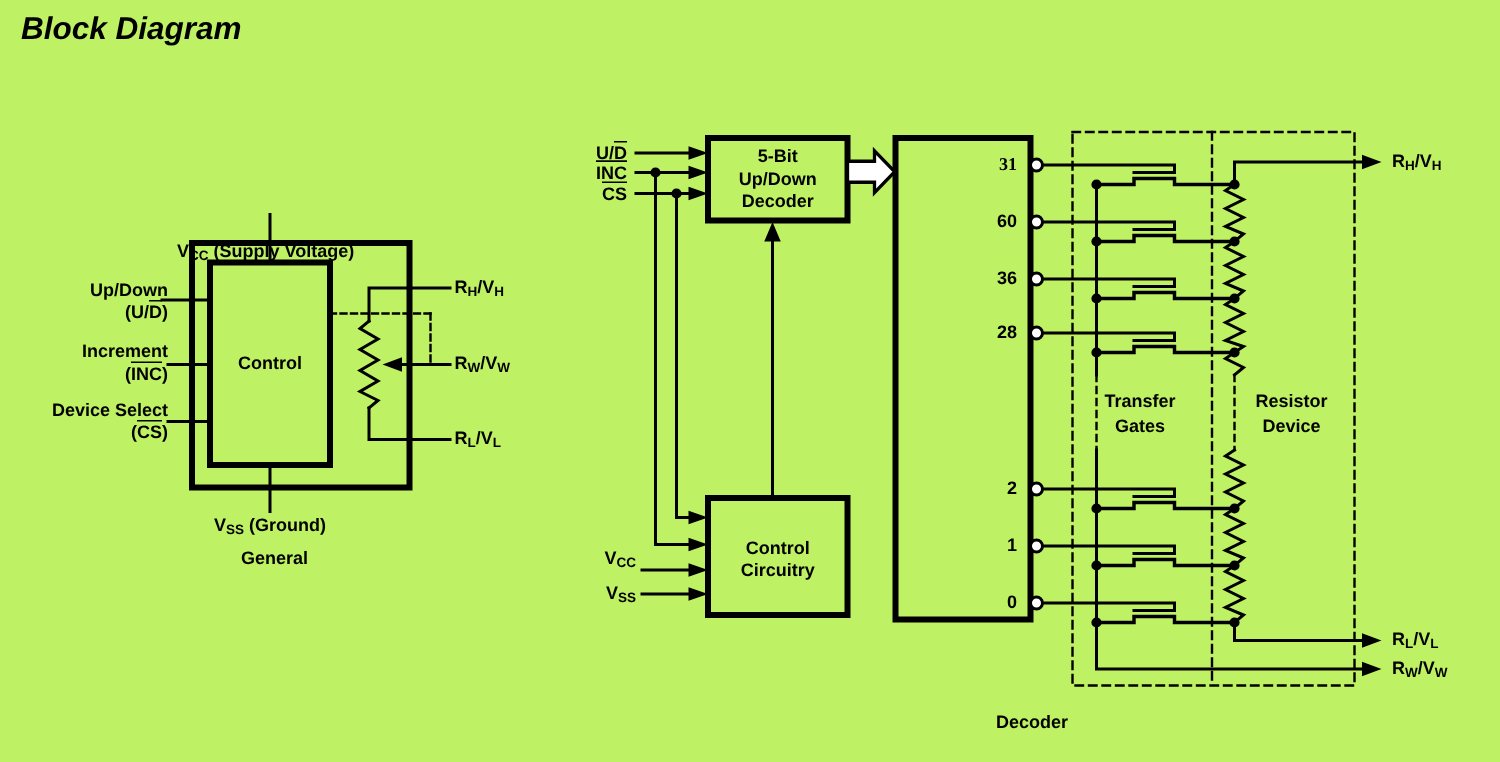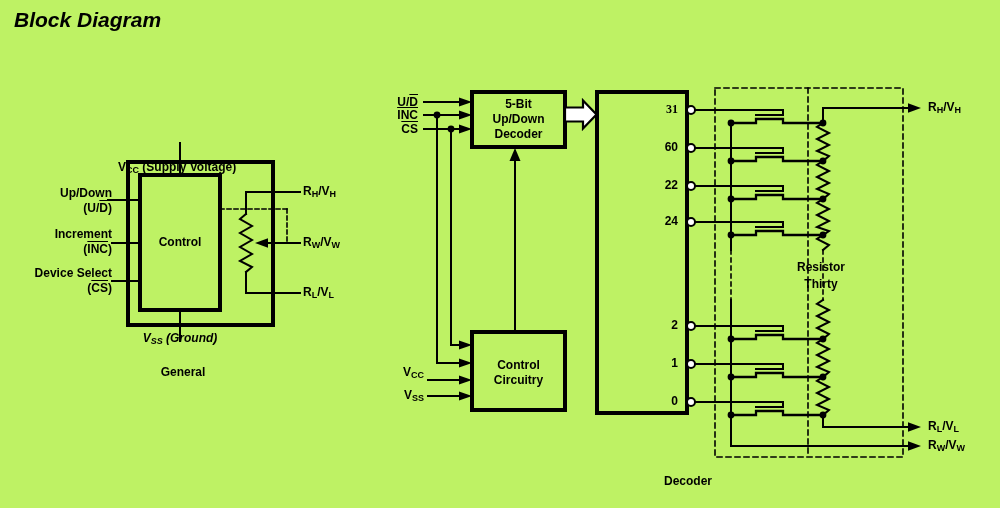--- a/index.html
+++ b/index.html
@@ -171,21 +171,21 @@
     <div>Increment</div>
     <div><span>(</span><span class="ov">INC</span><span>)</span></div>
   </div>
 
   <div class="lbl c" style="left:140px; top:236px; width:80px;">Control</div>
 
   <div class="lbl" style="left:303px; top:185px;"><span>R</span><span class="sub">H</span><span>/V</span><span class="sub">H</span></div>
   <div class="lbl" style="left:303px; top:236px;"><span>R</span><span class="sub">W</span><span>/V</span><span class="sub">W</span></div>
   <div class="lbl" style="left:303px; top:286px;"><span>R</span><span class="sub">L</span><span>/V</span><span class="sub">L</span></div>
 
-  <div class="lbl c" style="left:110px; top:332px; width:140px;font-style:italic;"><span>V</span><span class="sub">SS</span><span> (Ground)</span></div>
+  <div class="lbl c" style="left:110px; top:344px; width:140px;"><span>V</span><span class="sub">SS</span><span> (Ground)</span></div>
   <div class="lbl c" style="left:123px; top:366px; width:120px;">General</div>
 
   <div class="lbl r" style="left:385px; top:96px;  width:33px;text-decoration:underline;"><span>U/</span><span class="ov">D</span></div>
   <div class="lbl r" style="left:385px; top:109px; width:33px;"><span class="ov">INC</span></div>
   <div class="lbl r" style="left:385px; top:123px; width:33px;"><span class="ov">CS</span></div>
 
   <div class="lbl c lh15" style="left:472px; top:97px; width:93px;">
     <div>5-Bit</div>
     <div>Up/Down</div>
     <div>Decoder</div>
@@ -195,29 +195,33 @@
   <div class="lbl r" style="left:392px; top:389px; width:32px;"><span>V</span><span class="sub">SS</span></div>
 
   <div class="lbl c lh15" style="left:472px; top:358px; width:93px;">
     <div>Control</div>
     <div>Circuitry</div>
   </div>
 
 
   <div class="lbl r" style="left:642px; top:103px; width:36px;font-family:Liberation Serif, serif;">31</div>
   <div class="lbl r" style="left:642px; top:141px; width:36px;">60</div>
-  <div class="lbl r" style="left:642px; top:179px; width:36px;">22</div>
-  <div class="lbl r" style="left:642px; top:215px; width:36px;">24</div>
+  <div class="lbl r" style="left:642px; top:179px; width:36px;">36</div>
+  <div class="lbl r" style="left:642px; top:215px; width:36px;">28</div>
   <div class="lbl r" style="left:642px; top:319px; width:36px;">2</div>
   <div class="lbl r" style="left:642px; top:357px; width:36px;">1</div>
   <div class="lbl r" style="left:642px; top:395px; width:36px;">0</div>
 
-  <div class="lbl c lh17" style="left:773px; top:259px; width:96px;">
+  <div class="lbl c lh17" style="left:712px; top:259px; width:96px;">
+    <div>Transfer</div>
+    <div>Gates</div>
+  </div>
+  <div class="lbl c lh17" style="left:813px; top:259px; width:96px;">
     <div>Resistor</div>
-    <div>Thirty</div>
+    <div>Device</div>
   </div>
 
   <div class="lbl" style="left:928px; top:101px;"><span>R</span><span class="sub">H</span><span>/V</span><span class="sub">H</span></div>
   <div class="lbl" style="left:928px; top:420px;"><span>R</span><span class="sub">L</span><span>/V</span><span class="sub">L</span></div>
   <div class="lbl" style="left:928px; top:439px;"><span>R</span><span class="sub">W</span><span>/V</span><span class="sub">W</span></div>
 
   <div class="lbl c" style="left:628px; top:475px; width:120px;">Decoder</div>
 </div>
 
 </body></html>

